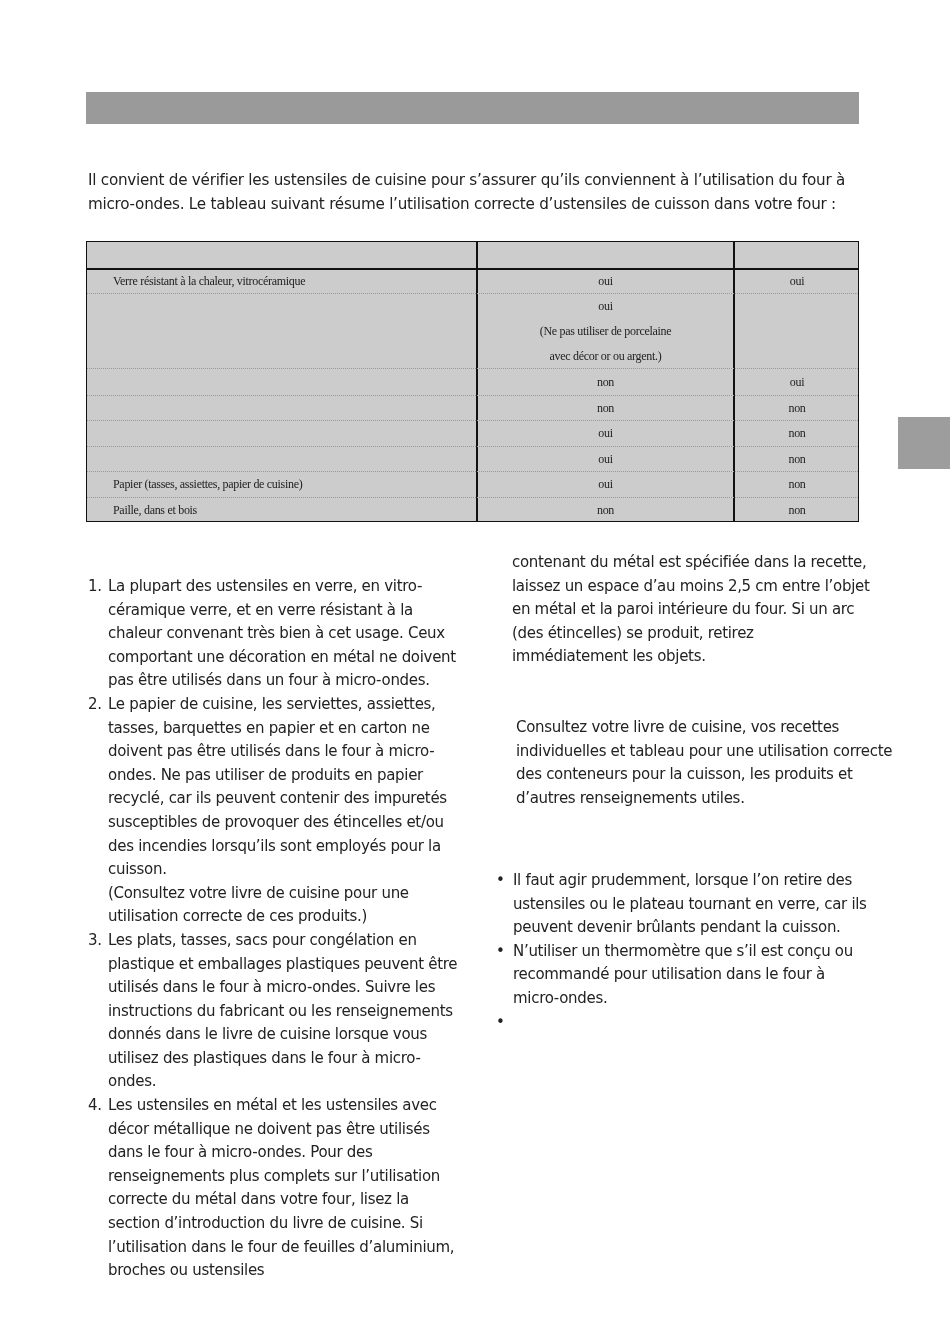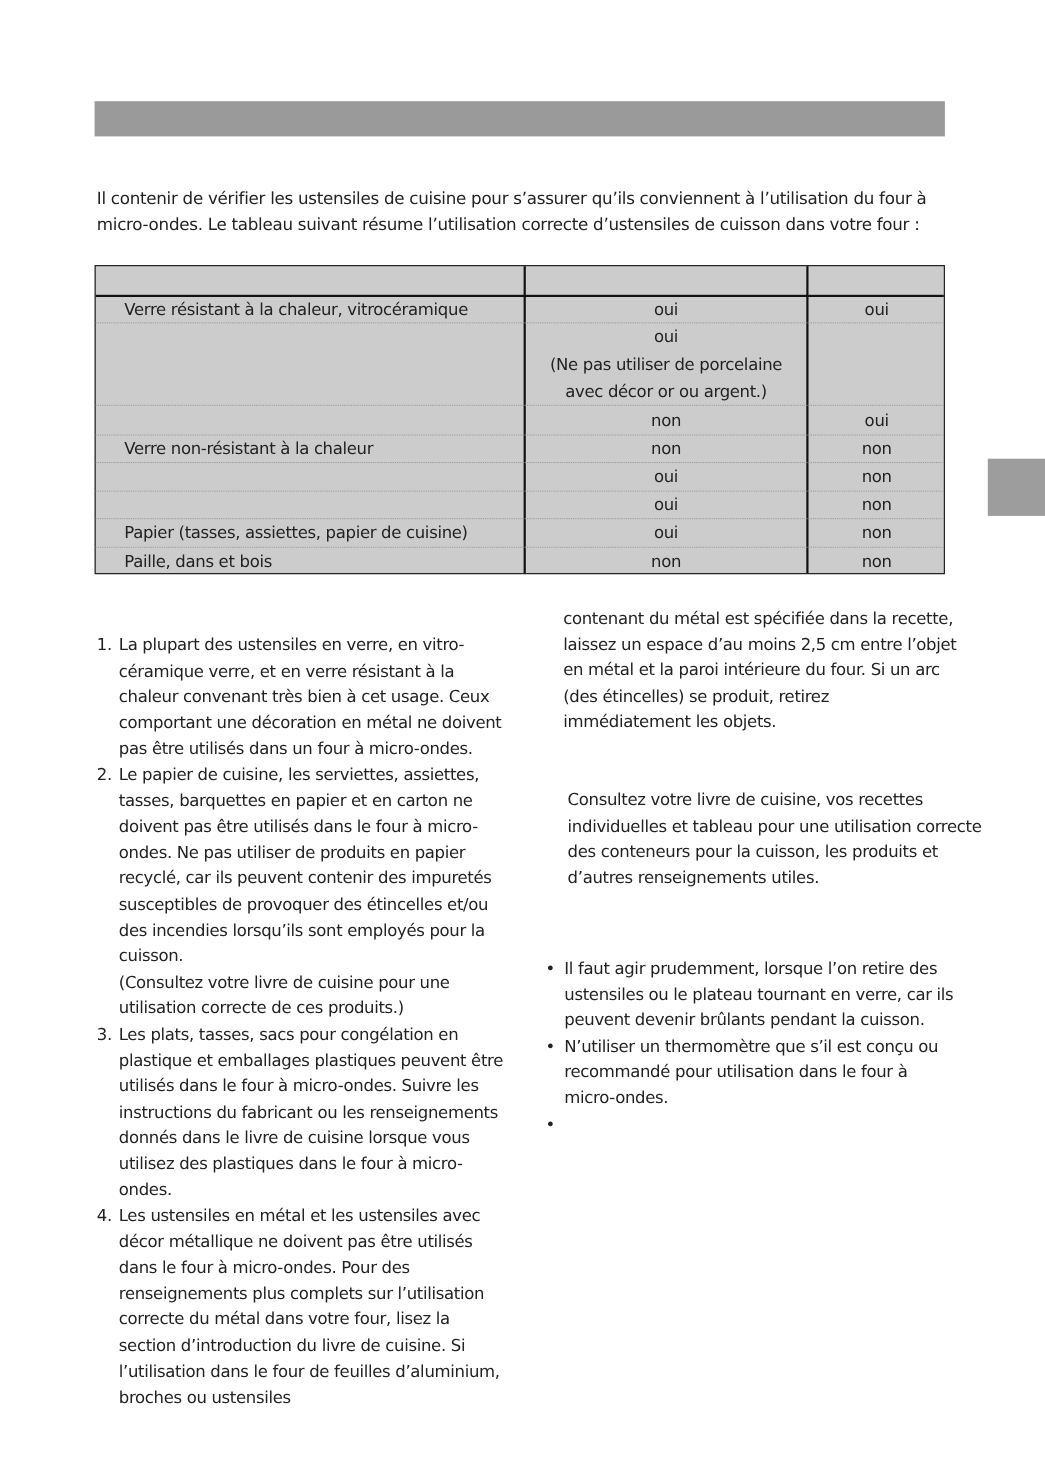--- a/index.html
+++ b/index.html
@@ -10,21 +10,21 @@
   .side-tab { position: absolute; left: 898px; top: 417px; width: 52px; height: 52px; background: #9d9d9d; }
 
   .intro { position: absolute; left: 88px; top: 168px; width: 780px; font-size: 15.2px; line-height: 24px; letter-spacing: -0.25px; }
 
   .utensil-table { position: absolute; left: 86px; top: 241px; width: 773px; height: 281px; background: #cccccc; border: 1.5px solid #111; }
   .col-div { position: absolute; top: 0; bottom: 0; width: 1.5px; background: #111; }
   .head-line { position: absolute; left: 0; right: 0; top: 26px; height: 1.5px; background: #111; }
   .t-row { position: absolute; left: 0; right: 0; }
   .t-row .dot { position: absolute; left: 0; right: 0; bottom: 0; border-bottom: 1px dotted #9a9a9a; }
   .t-row:last-child .dot { display: none; }
-  .cell { position: absolute; top: 0; font-size: 15px; line-height: 25px; letter-spacing: -0.3px; }
+  .cell { position: absolute; top: 0; font-size: 12px; line-height: 25px; letter-spacing: -0.3px; font-family: Liberation Serif, serif; }
   .c1 { left: 26px; width: 360px; }
   .c2 { left: 390px; width: 257px; text-align: center; }
   .c3 { left: 648px; width: 124px; text-align: center; }
 
   .col-left { position: absolute; left: 88px; top: 575px; width: 375px; font-size: 15px; line-height: 23.6px; letter-spacing: -0.3px; }
   .col-left ol { list-style: none; }
   .col-left li { position: relative; padding-left: 20px; }
   .col-left li .num { position: absolute; left: 0; top: 0; }
 
   .col-right-cont { position: absolute; left: 512px; top: 551px; width: 360px; font-size: 15px; line-height: 23.6px; letter-spacing: -0.3px; }
@@ -32,21 +32,21 @@
   .col-right-bullets { position: absolute; left: 494px; top: 869px; width: 380px; font-size: 15px; line-height: 23.6px; letter-spacing: -0.3px; list-style: none; }
   .col-right-bullets li { position: relative; padding-left: 19px; }
   .col-right-bullets li .bullet { position: absolute; left: 2px; top: 0; }
 </style>
 </head>
 <body>
 
 <div class="header-bar"></div>
 <div class="side-tab"></div>
 
-<p class="intro">Il contenir de vérifier les ustensiles de cuisine pour s’assurer qu’ils conviennent à l’utilisation du four à micro-ondes. Le tableau suivant résume l’utilisation correcte d’ustensiles de cuisson dans votre four :</p>
+<p class="intro">Il convient de vérifier les ustensiles de cuisine pour s’assurer qu’ils conviennent à l’utilisation du four à micro-ondes. Le tableau suivant résume l’utilisation correcte d’ustensiles de cuisson dans votre four :</p>
 
 <div class="utensil-table">
   <div class="head-line"></div>
   <div class="col-div" style="left:389px"></div>
   <div class="col-div" style="left:646px"></div>
 
   <div class="t-row" style="top:27px;height:25px">
     <div class="cell c1">Verre résistant à la chaleur, vitrocéramique</div>
     <div class="cell c2">oui</div>
     <div class="cell c3">oui</div>
@@ -58,21 +58,20 @@
 avec décor or ou argent.)</div>
     <div class="cell c3"></div>
     <div class="dot"></div>
   </div>
   <div class="t-row" style="top:128px;height:25.5px">
     <div class="cell c2">non</div>
     <div class="cell c3">oui</div>
     <div class="dot"></div>
   </div>
   <div class="t-row" style="top:153.5px;height:25.5px">
-    <div class="cell c1">Verre non-résistant à la chaleur</div>
     <div class="cell c2">non</div>
     <div class="cell c3">non</div>
     <div class="dot"></div>
   </div>
   <div class="t-row" style="top:179px;height:25.5px">
     <div class="cell c2">oui</div>
     <div class="cell c3">non</div>
     <div class="dot"></div>
   </div>
   <div class="t-row" style="top:204.5px;height:25.5px">

